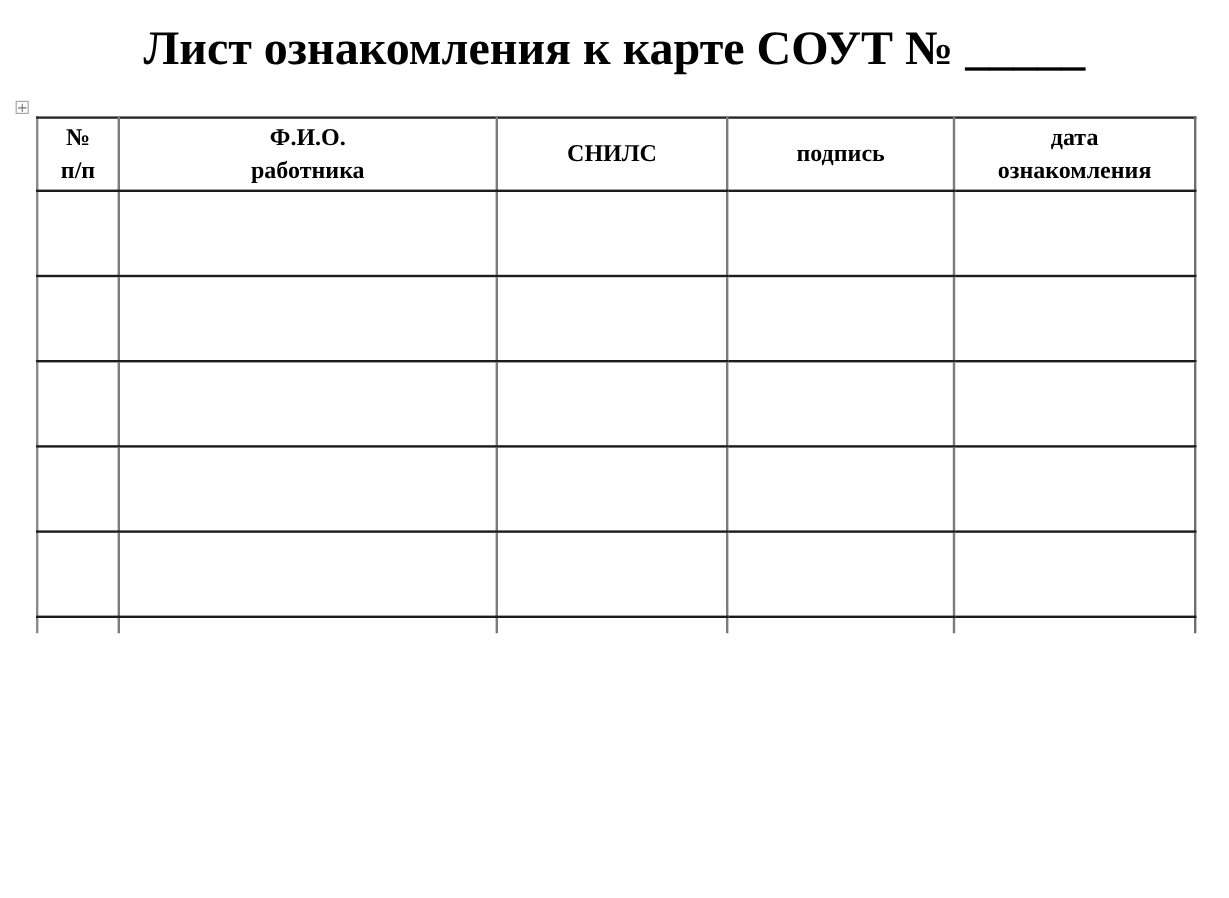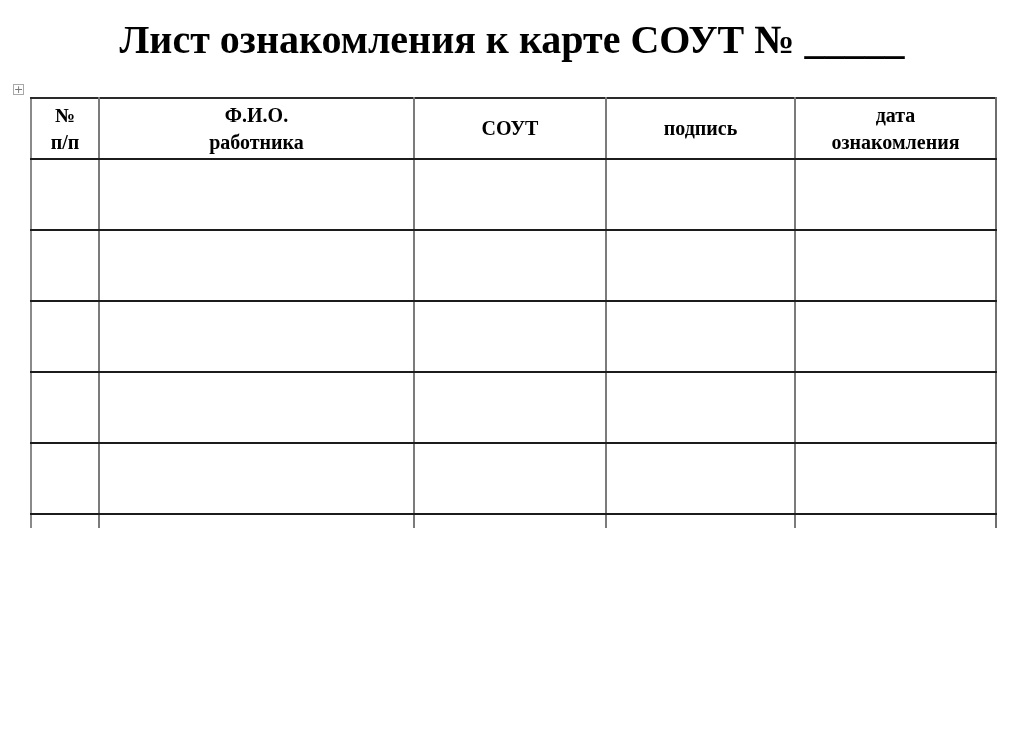--- a/index.html
+++ b/index.html
@@ -102,21 +102,21 @@
       <col style="width:192px">
       <col style="width:189px">
       <col style="width:201px">
     </colgroup>
     <thead>
       <tr>
         <th>№
 п/п</th>
         <th>Ф.И.О.
 работника</th>
-        <th>СОУТ</th>
+        <th>СНИЛС</th>
         <th>подпись</th>
         <th>дата
 ознакомления</th>
       </tr>
     </thead>
     <tbody>
         <tr>
           <td></td>
           <td></td>
           <td></td>

